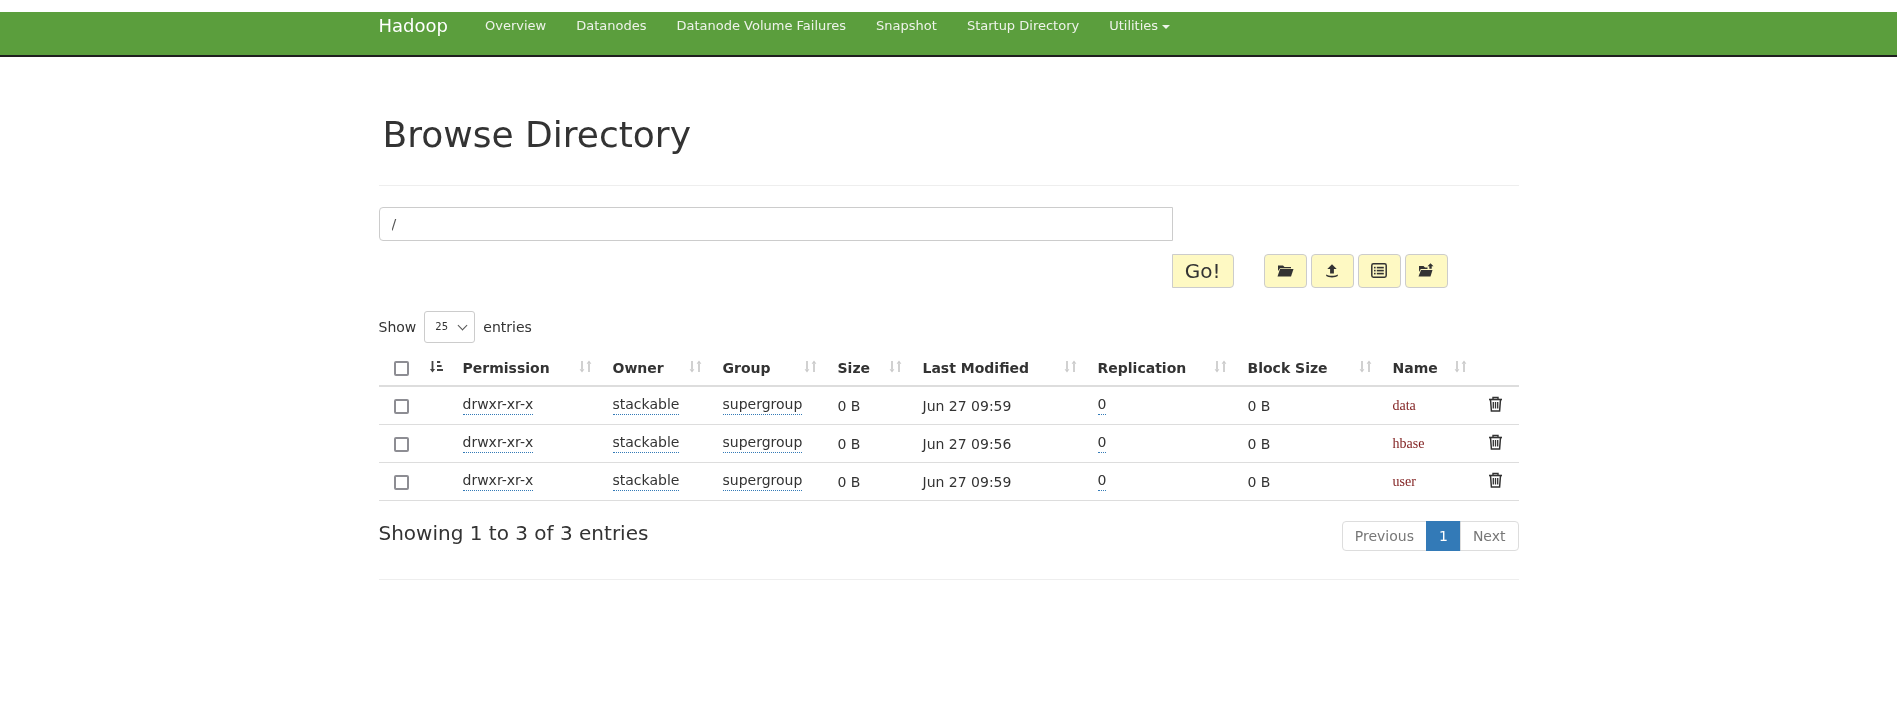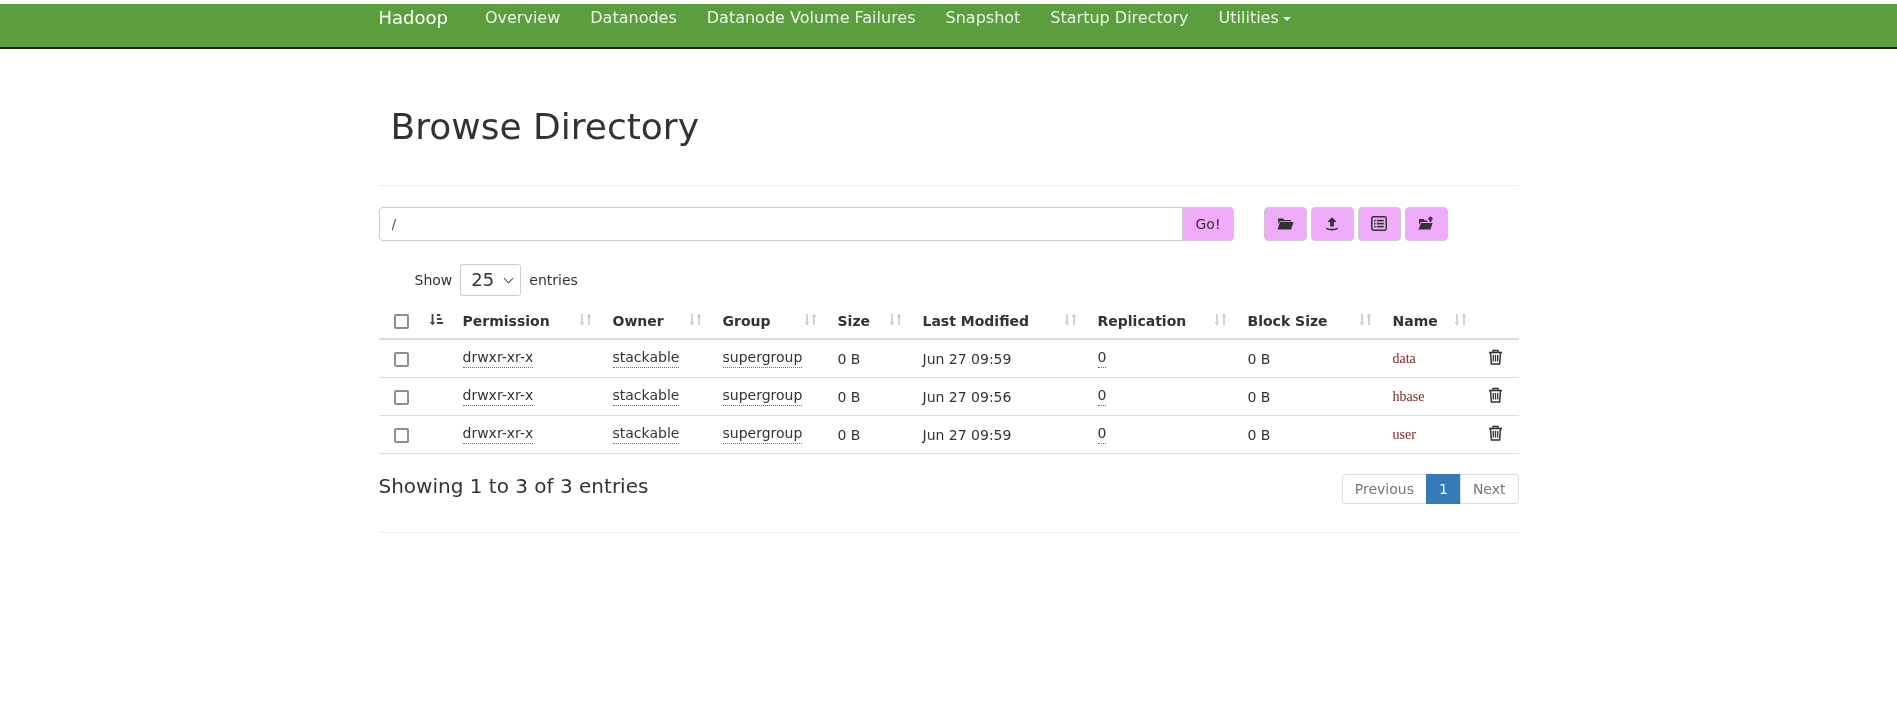--- a/index.html
+++ b/index.html
@@ -8,64 +8,64 @@
     width:1897px; height:722px; overflow:hidden;
     background:#fff; color:#333;
     font-family:"DejaVu Sans","Liberation Sans",sans-serif;
     font-size:14px;
   }
   
   .navbar {
     height:45px; background:#5B9E3D; border-bottom:2px solid #1f1f1f;
   }
   .navbar-inner {
-    width:1170px; margin:4px auto; padding:0 15px;
+    width:1170px; margin:12px auto; padding:0 15px;
     height:27px; display:flex; align-items:center;
   }
   .brand {
     color:#fff; font-size:18px; text-decoration:none; margin-right:22px;
     line-height:45px; cursor:pointer;
   }
   .nav-link {
-    color:#eef3ea; font-size:16px; text-decoration:none; padding:0 15px;
+    color:#eef3ea; font-size:13px; text-decoration:none; padding:0 15px;
     line-height:45px; cursor:pointer; white-space:nowrap;
   }
   .caret {
     display:inline-block; width:0; height:0; margin-left:4px; vertical-align:middle;
     border-top:4px solid #eef3ea; border-left:4px solid transparent; border-right:4px solid transparent;
   }
   
   .container { width:1170px; margin:0 auto; padding:0 15px; }
   .page-header { margin:58px 0 21px; padding-bottom:26px; border-bottom:1px solid #eee; }
-  .page-header h1 { margin:12px; font-size:36px; font-weight:400; color:#333; line-height:1.1; }
+  .page-header h1 { margin:4px; font-size:36px; font-weight:400; color:#333; line-height:1.1; }
   
   .path-row { display:flex; align-items:flex-start; }
   .input-group { display:flex; width:855px; }
   .form-control {
     height:34px; padding:6px 12px; font-size:14px; color:#555;
     border:1px solid #ccc; border-radius:4px; background:#fff; outline:none;
     font-family:inherit;
   }
   .input-group .form-control { flex:1; border-radius:4px 0 0 4px; }
   .btn {
-    height:34px; padding:6px 12px; font-size:14px; color:#333; background:#f0abfc;
+    height:34px; padding:6px 12px; font-size:20px; color:#333; background:#fef9c3;
     border:1px solid #ccc; border-radius:4px; cursor:pointer; font-family:inherit;
-    display:inline-flex; align-items:center; justify-content:center;
+    display:inline-flex; align-items:center; justify-content:center;margin-top:47px;
   }
   .input-group .btn { border-radius:0 4px 4px 0; margin-left:-1px; }
   .icon-btns { margin-left:30px; display:flex; gap:4px; }
   .icon-btns .btn { width:43px; }
   .icon-btns svg { display:block; }
   
-  .controls-row { margin-top:23px; display:flex; justify-content:space-between; align-items:flex-end;margin-left:36px; }
+  .controls-row { margin-top:23px; display:flex; justify-content:space-between; align-items:flex-end; }
   .length-ctl { display:flex; align-items:center; gap:8px; }
   .select-wrap { position:relative; display:inline-block; }
   .select-wrap select {
     -webkit-appearance:none; appearance:none;
-    height:32px; padding:4px 26px 4px 10px; font-size:18px; color:#333;
+    height:32px; padding:4px 26px 4px 10px; font-size:10px; color:#333;
     border:1px solid #ccc; border-radius:3px; background:#fff; font-family:inherit;
   }
   .select-wrap::after {
     content:""; position:absolute; right:9px; top:11px; width:6px; height:6px;
     border-right:1.6px solid #555; border-bottom:1.6px solid #555;
     transform:rotate(45deg); pointer-events:none;
   }
   .search-ctl { display:flex; align-items:center; gap:8px; }
   .search-ctl input { width:186px; height:34px; }
   

